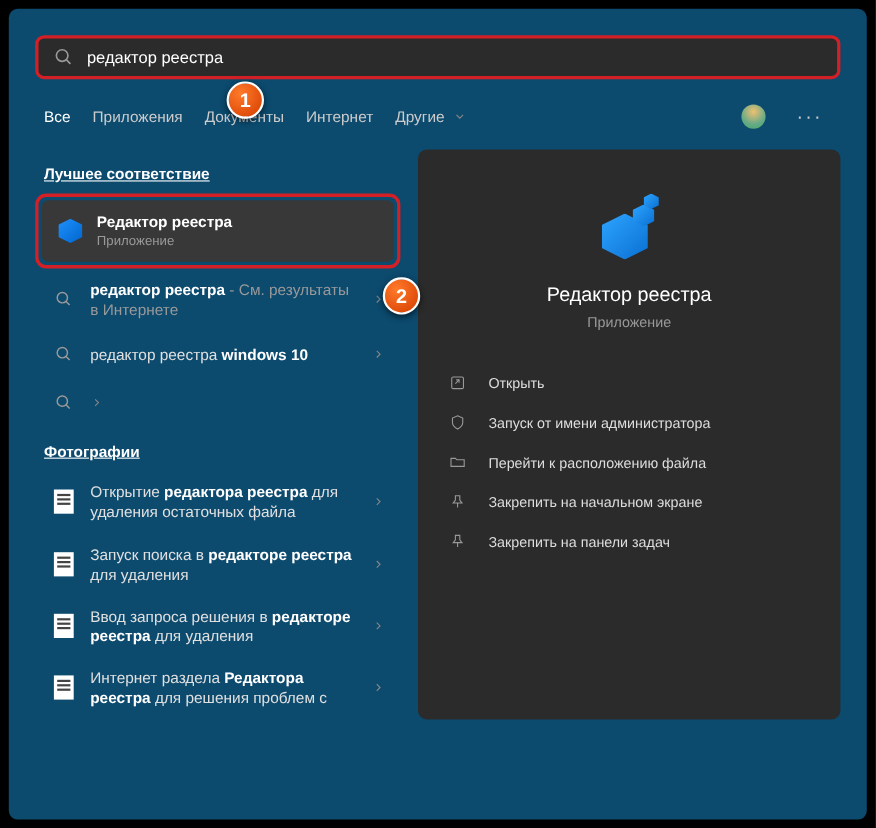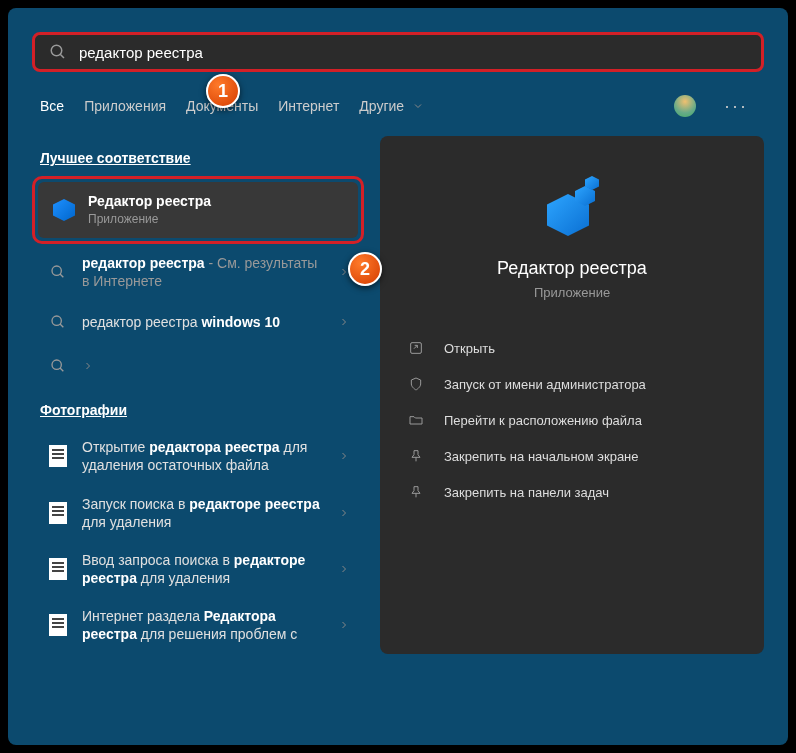--- a/index.html
+++ b/index.html
@@ -353,21 +353,21 @@
         <div class="result-text"><span>Запуск поиска в </span><span class="bold-inline">редакторе реестра</span><span> для удаления</span></div>
         <svg class="chevron" viewBox="0 0 24 24">
             <polyline points="9 6 15 12 9 18"></polyline>
           </svg>
       </div>
 
       <div class="result-item">
         <div class="icon-box">
             <div class="doc-icon"></div>
           </div>
-        <div class="result-text"><span>Ввод запроса поиска в </span><span class="bold-inline">редакторе реестра</span><span> для удаления</span></div>
+        <div class="result-text"><span>Ввод запроса решения в </span><span class="bold-inline">редакторе реестра</span><span> для удаления</span></div>
         <svg class="chevron" viewBox="0 0 24 24">
             <polyline points="9 6 15 12 9 18"></polyline>
           </svg>
       </div>
 
       <div class="result-item">
         <div class="icon-box">
             <div class="doc-icon"></div>
           </div>
         <div class="result-text"><span>Интернет раздела </span><span class="bold-inline">Редактора реестра</span><span> для решения проблем с</span></div>

